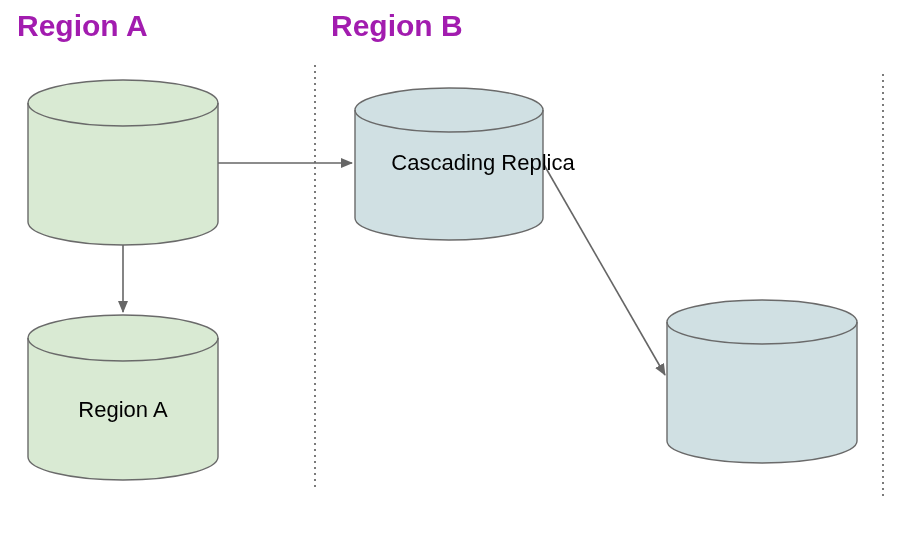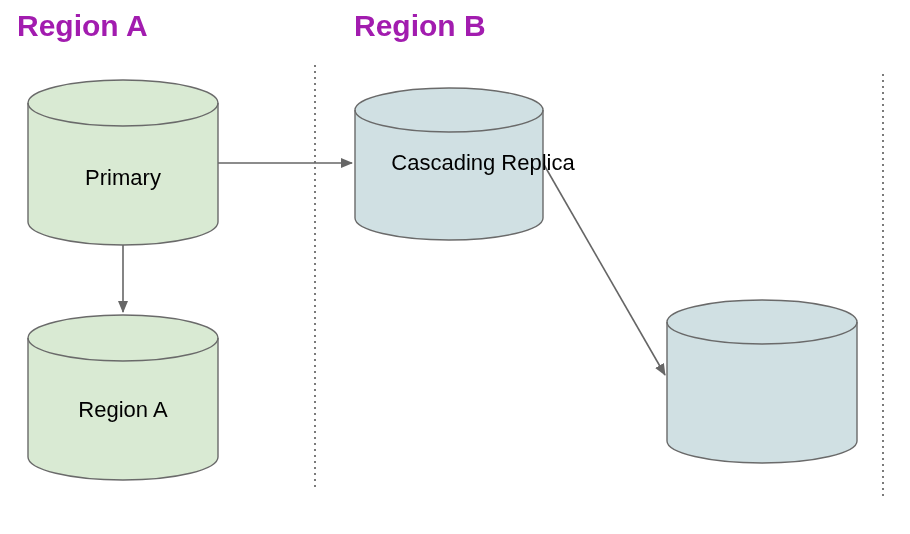--- a/index.html
+++ b/index.html
@@ -67,19 +67,18 @@
       <path class="rim" d="M355,110 A94,22 0 0 0 543,110"></path>
     </g>
 
     <g>
       <path class="cyl" d="M667,322 A95,22 0 0 1 857,322 L857,441 A95,22 0 0 1 667,441 Z" fill="#d0e0e3"></path>
       <path class="rim" d="M667,322 A95,22 0 0 0 857,322"></path>
     </g>
   </svg>
 
   <div class="region-heading" style="left:17px; top:8px;">Region A</div>
-  <div class="region-heading" style="left:354px; top:8px;">Region B</div>
+  <div class="region-heading" style="left:331px; top:8px;">Region B</div>
 
-  <div class="node-label" style="left:28px; top:165px; width:190px;">Primary</div>
   <div class="node-label" style="left:28px; top:397px; width:190px;">Region A</div>
   <div class="node-label two-line" style="left:355px; top:148px; width:224px;margin-left:16px;">Cascading Replica</div>
 
 </div>
 
 </body></html>

